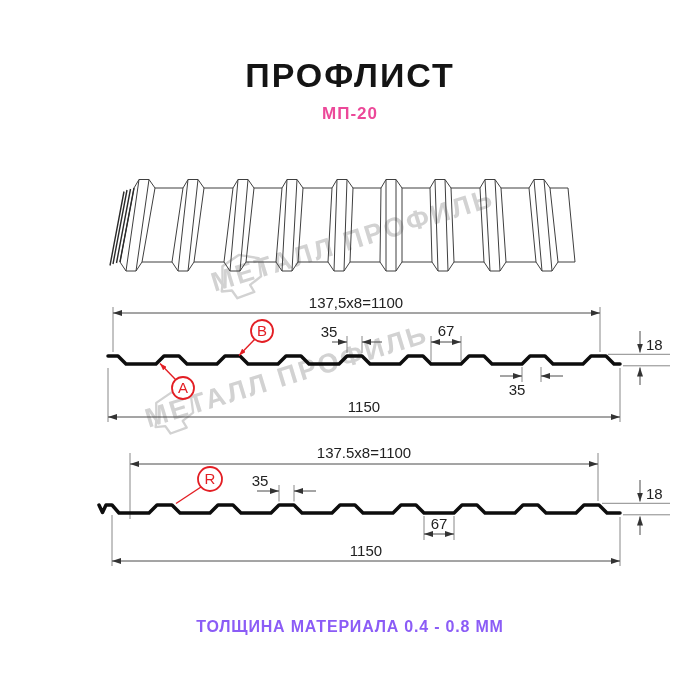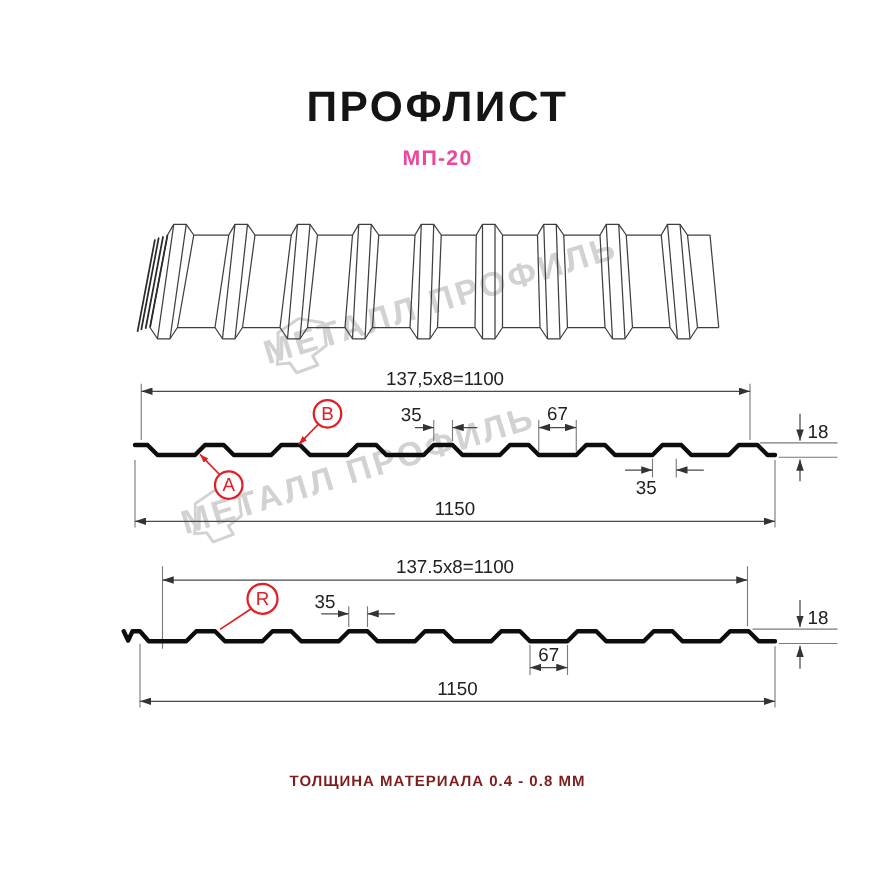--- a/index.html
+++ b/index.html
@@ -1,22 +1,22 @@
 <!DOCTYPE html>
 <html><head>
 <meta charset="utf-8">
 <style>
   html,body{margin:0;padding:0;background:#fff;}
   .stage{position:relative;width:700px;height:700px;background:#ffffff;overflow:hidden;
          font-family:"Liberation Sans",sans-serif;}
   .hdr{position:absolute;top:56px;left:0;width:700px;text-align:center;}
-  .title{font-size:34px;font-weight:bold;letter-spacing:2px;color:#141414;margin:11px;}
+  .title{font-size:34px;font-weight:bold;letter-spacing:2px;color:#141414;margin:0;}
   .subtitle{font-size:17px;font-weight:bold;letter-spacing:1px;color:#ec4899;margin-top:9px;}
   .footer-note{position:absolute;top:618px;left:0;width:700px;text-align:center;
-               font-size:12px;font-weight:bold;letter-spacing:.8px;color:#7f1d1d;}
+               font-size:16px;font-weight:bold;letter-spacing:.8px;color:#8b5cf6;}
   .wm{position:absolute;display:flex;align-items:center;gap:13px;
       transform:rotate(-17deg);transform-origin:left center;pointer-events:none;}
   .wm-text{font-size:27px;font-weight:bold;letter-spacing:2.5px;color:#d2d2d2;white-space:nowrap;}
   .wm svg{flex:0 0 auto;}
   svg{position:absolute;display:block;}
   .dimline{stroke:#4a4a4a;stroke-width:1;fill:none;}
   .extline{stroke:#7a7a7a;stroke-width:.9;fill:none;}
   .profile{stroke:#0d0d0d;stroke-width:3.5;fill:none;stroke-linejoin:round;stroke-linecap:round;}
   .sheet{stroke:#3f3f3f;stroke-width:1;fill:none;stroke-linejoin:round;}
   .sheet-edge{stroke:#2a2a2a;stroke-width:1.4;fill:none;}

